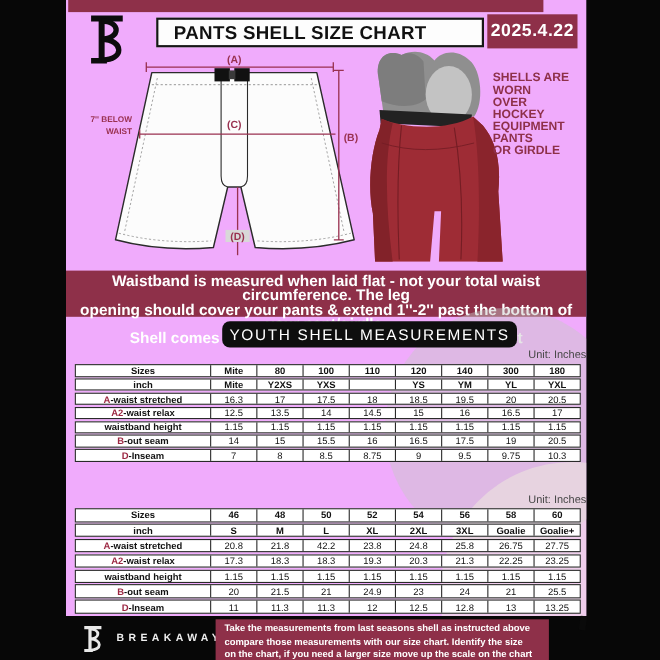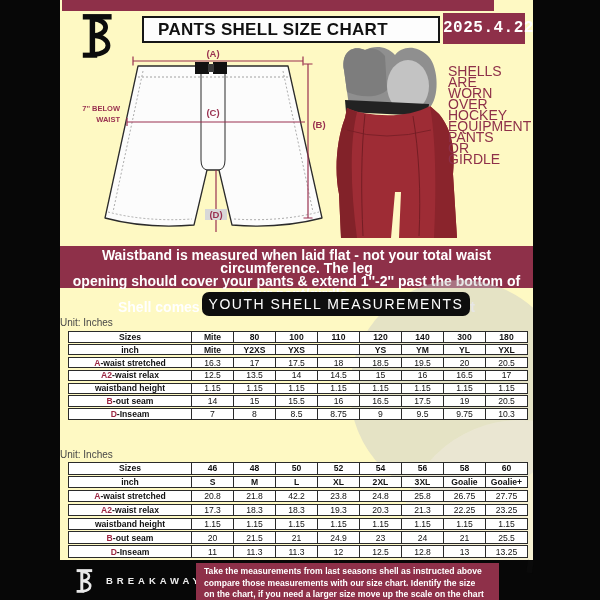--- a/index.html
+++ b/index.html
@@ -1,30 +1,30 @@
 <!DOCTYPE html>
 <html><head>
 <meta charset="utf-8">
 <style>
   html,body{margin:0;padding:0;}
   body{font-family:"Liberation Sans", sans-serif; background:#000;}
   #stage{position:relative;width:600px;height:600px;background:#070707;overflow:hidden;}
   .abs{position:absolute;}
-  #card{position:absolute;left:60px;top:0;width:473px;height:560px;background:#fef9c3;overflow:hidden;}
+  #card{position:absolute;left:60px;top:0;width:473px;height:560px;background:#f0abfc;overflow:hidden;}
   .topbar{left:2px;top:0;width:432px;height:11px;background:#8e3049;}
   .titlebox{left:82px;top:16px;width:298px;height:27px;background:#fdfdfd;border:2px solid #161616;box-sizing:border-box;
     font-size:17px;font-weight:bold;color:#111;line-height:23px;padding-left:14px;letter-spacing:.3px;}
   .datebox{left:383px;top:13px;width:82px;height:31px;background:#8e3049;color:#fff;
-    font-size:16px;font-weight:bold;text-align:center;line-height:31px;letter-spacing:.5px;font-family:Liberation Mono, monospace;}
-  .sidenote{left:388px;top:66px;width:76px;color:#8e3049;font-size:14px;font-weight:normal;line-height:11px;white-space:pre-line;}
+    font-size:16px;font-weight:bold;text-align:center;line-height:31px;letter-spacing:.5px;}
+  .sidenote{left:388px;top:66px;width:76px;color:#8e3049;font-size:11px;font-weight:bold;line-height:11px;white-space:pre-line;}
   .notice{left:0;top:246px;width:473px;height:42px;background:#8e3049;color:#fff;box-sizing:border-box;
     font-size:14px;font-weight:bold;text-align:center;line-height:13px;padding-top:3px;white-space:pre-line;}
   .secthead{width:268px;height:24px;background:#0e0e0e;border-radius:7px;color:#fff;text-align:center;
     font-size:14px;font-weight:normal;letter-spacing:1.5px;line-height:24px;z-index:2;margin-left:40px;}
-  .unit{width:473px;text-align:left;font-size:10px;color:#474747;font-weight:normal;z-index:2;}
+  .unit{width:473px;text-align:right;font-size:10px;color:#474747;font-weight:normal;z-index:2;}
   .tbl{display:flex;flex-direction:column;gap:1.3px;width:460px;z-index:2;}
   .trow{display:grid;grid-template-columns:122px repeat(8,1fr);background:#fff;border:1px solid #2a2a2a;box-sizing:border-box;}
   #youth-table .trow{height:11.6px;}
   #adult-table .trow{height:12.6px;}
   .tc{display:flex;align-items:center;justify-content:center;font-size:8.6px;color:#121212;border-left:1px solid #2a2a2a;overflow:hidden;}
   .tc:first-child{border-left:none;}
   .tl{font-weight:bold;}
   .head .tc{font-weight:bold;}
   .pf{color:#9c2742;}
   .wm{border-radius:50%;background:rgba(239,233,221,.55);z-index:1;}

